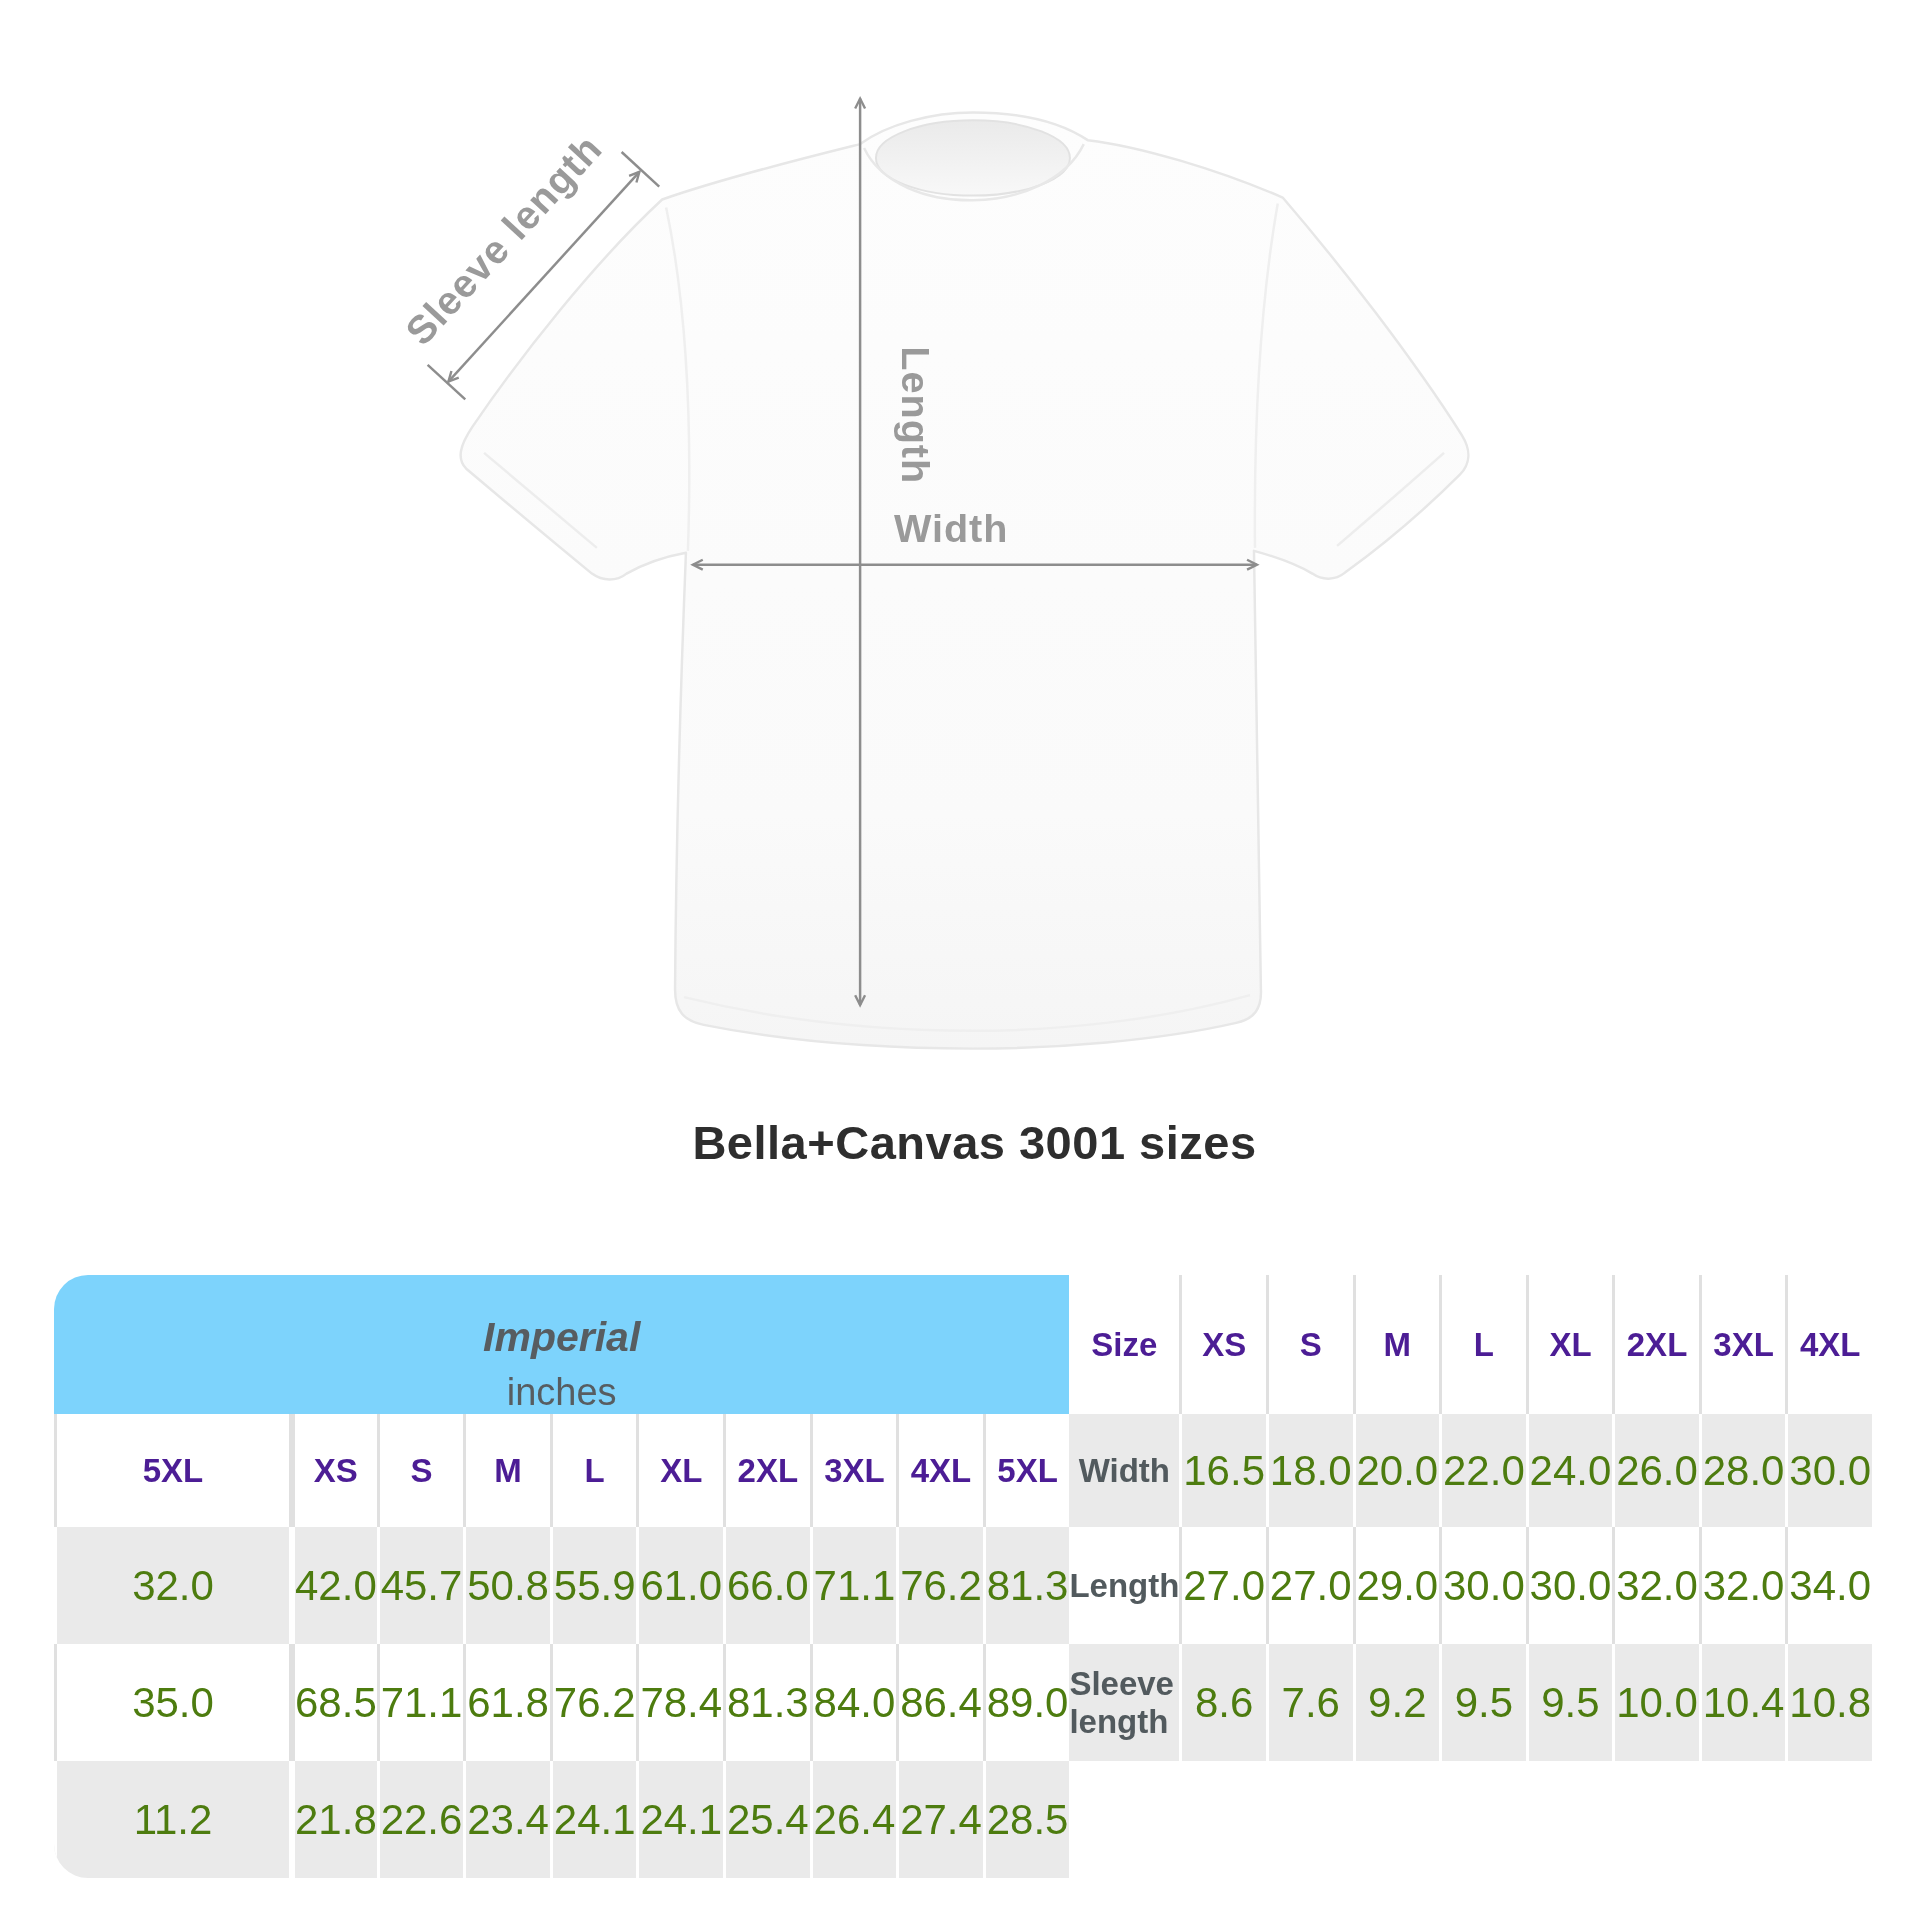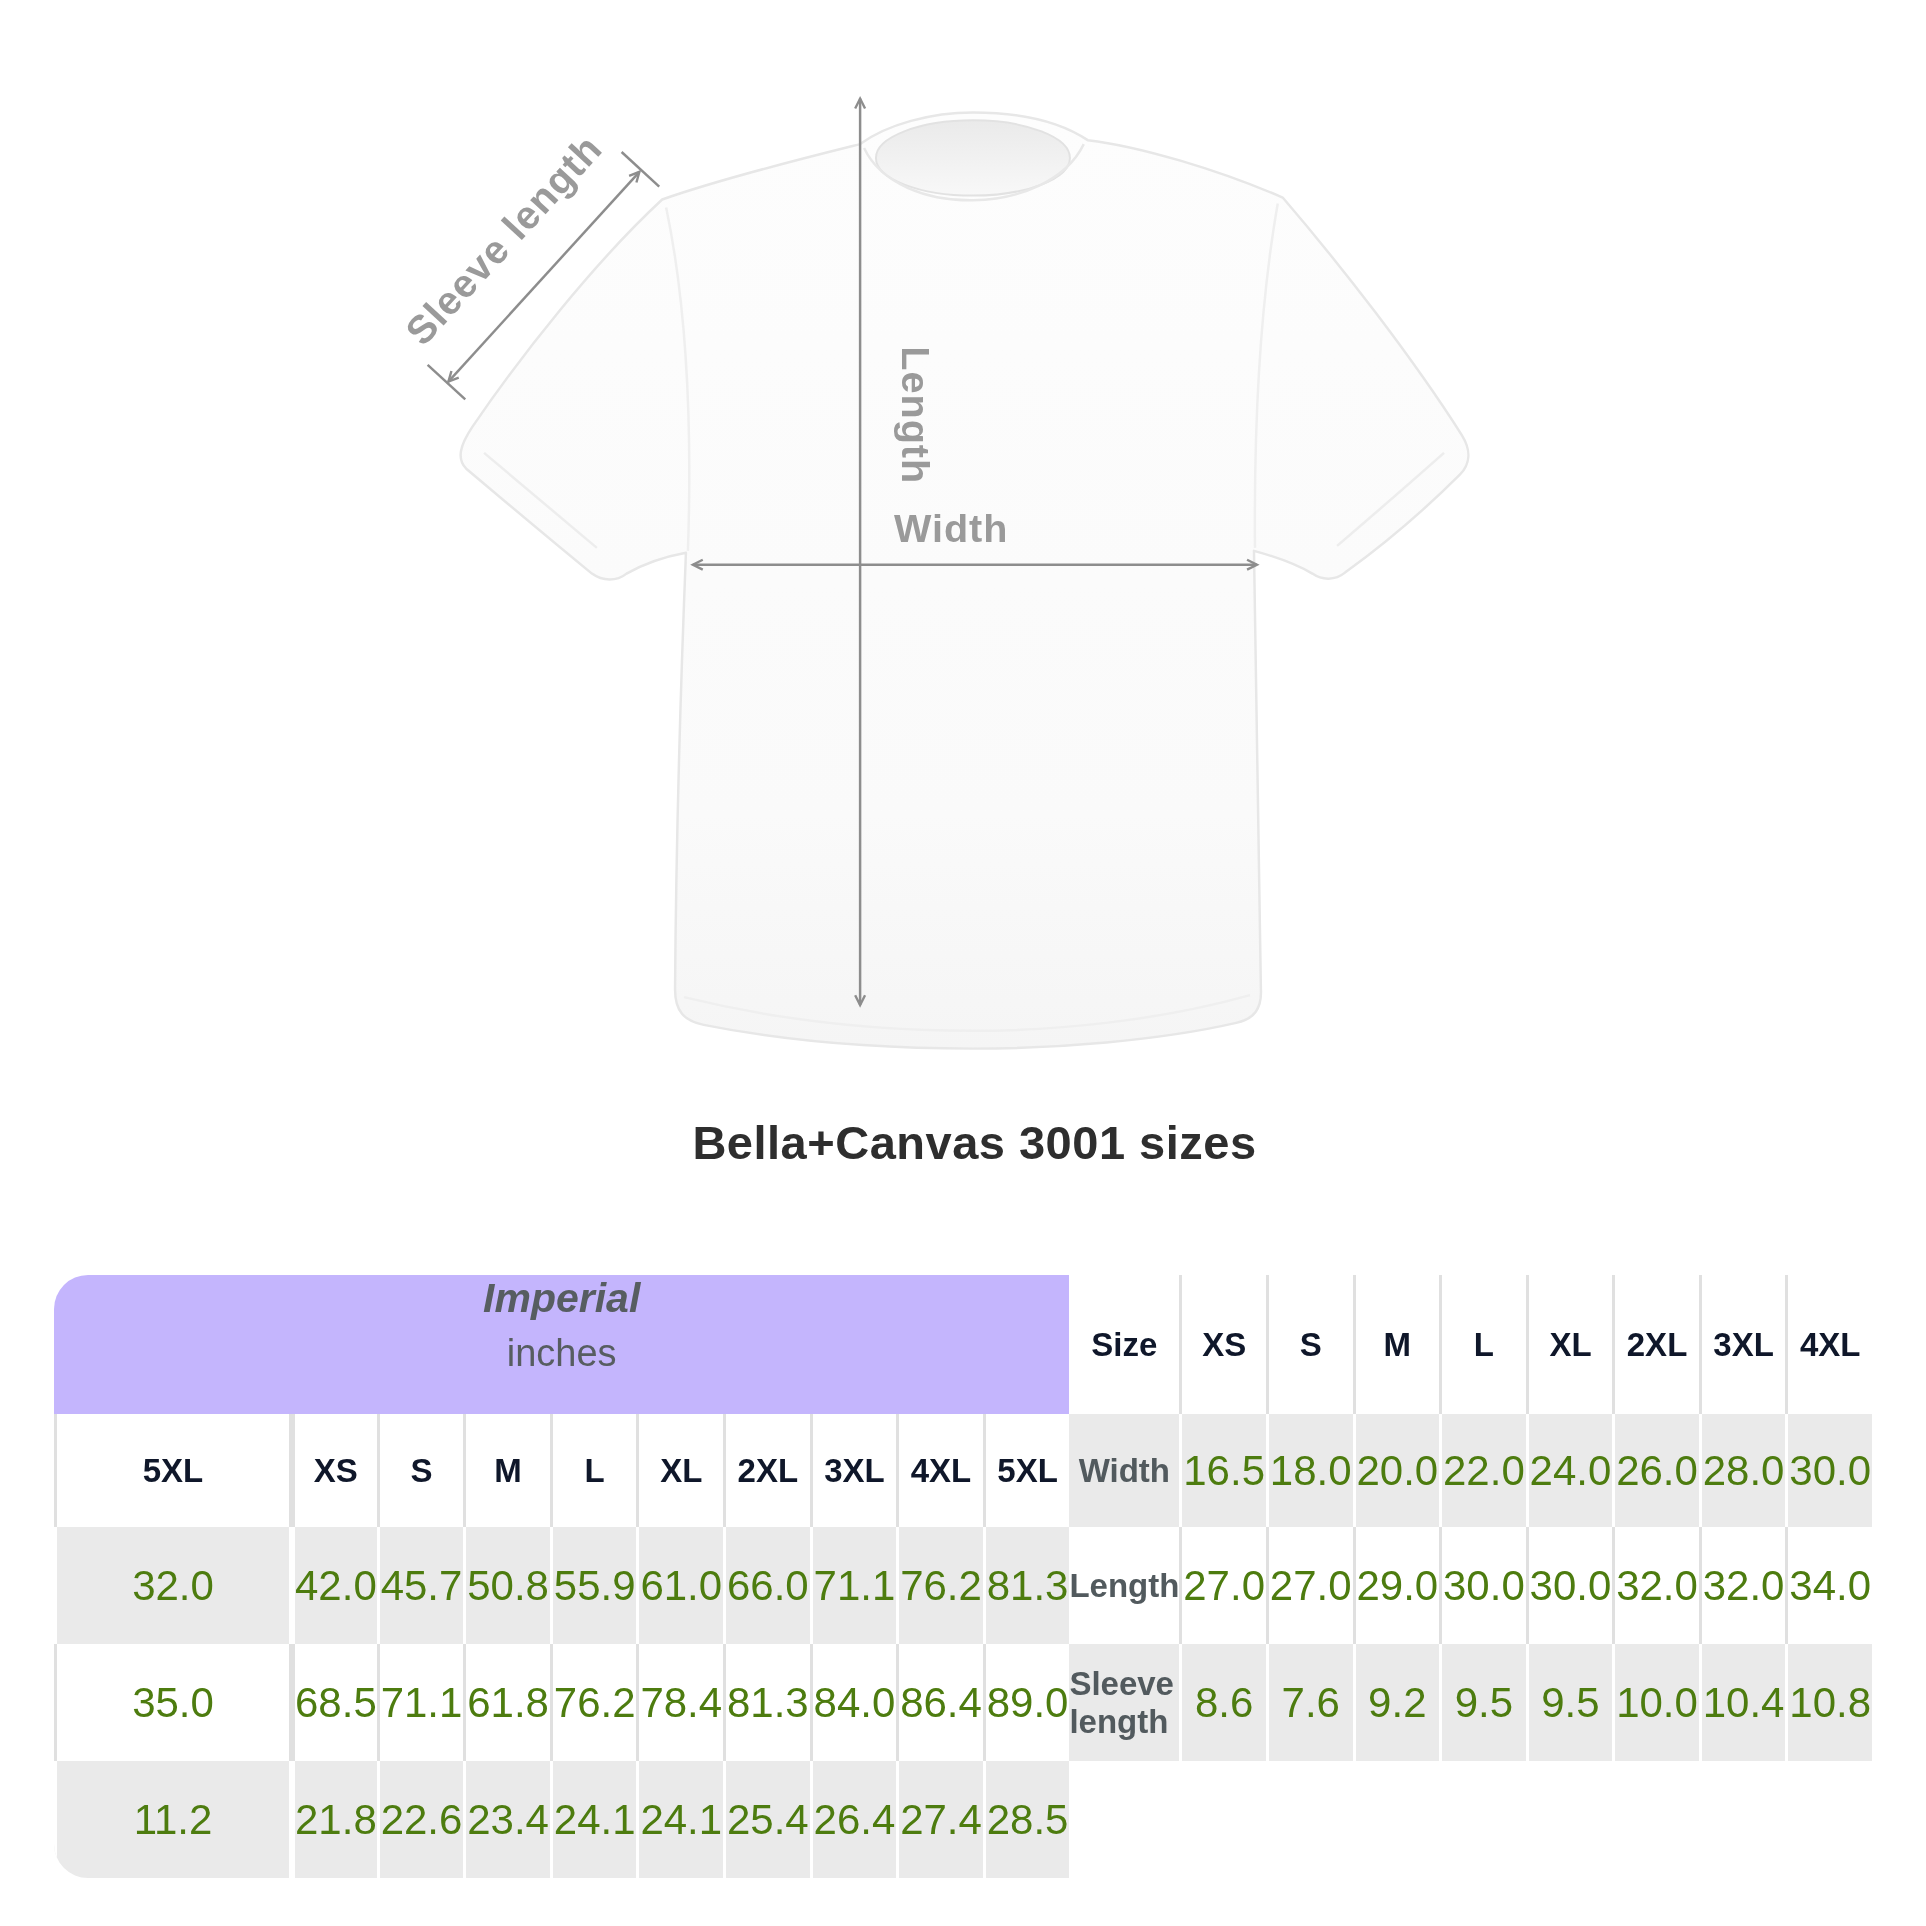--- a/index.html
+++ b/index.html
@@ -17,26 +17,26 @@
     font-size:29px;font-style:italic;color:#4a4a4a;
   }
   .size-table{
     position:absolute;left:54px;top:1275px;width:1818px;
     border-radius:34px;overflow:hidden;background:#ffffff;
     display:grid;
     grid-template-columns:235px repeat(18,1fr);
     grid-template-rows:139px 113px 117px 117px 117px;
   }
   .cell{display:flex;align-items:center;justify-content:center;}
-  .band{background:#c4b5fd;flex-direction:column;justify-content:flex-start;gap:10px;}
+  .band{background:#7dd3fc;flex-direction:column;justify-content:flex-end;gap:10px;}
   .band .big{font-size:41px;font-weight:bold;font-style:italic;color:#575d61;}
   .band .small{font-size:38px;color:#575d61;}
   .imperial-band{grid-column:1 / span 10;}
   .metric-band{grid-column:11 / span 9;}
-  .hdr{font-size:33px;font-weight:bold;color:#0f172a;background:#ffffff;}
+  .hdr{font-size:33px;font-weight:bold;color:#4c1d95;background:#ffffff;}
   .rowlabel{font-size:33px;font-weight:bold;color:#525a5e;}
   .val{font-size:42px;color:#4d7c0f;}
   .rw{background:#ffffff;}
   .rg{background:#eaeaea;}
   .rw.sep{border-left:3px solid #e0e0e0;}
   .rg.sep{border-left:3px solid #ffffff;}
   .rw.mstart{border-left:6px solid #e0e0e0;}
   .rg.mstart{border-left:6px solid #ffffff;}
 </style>
 </head>

